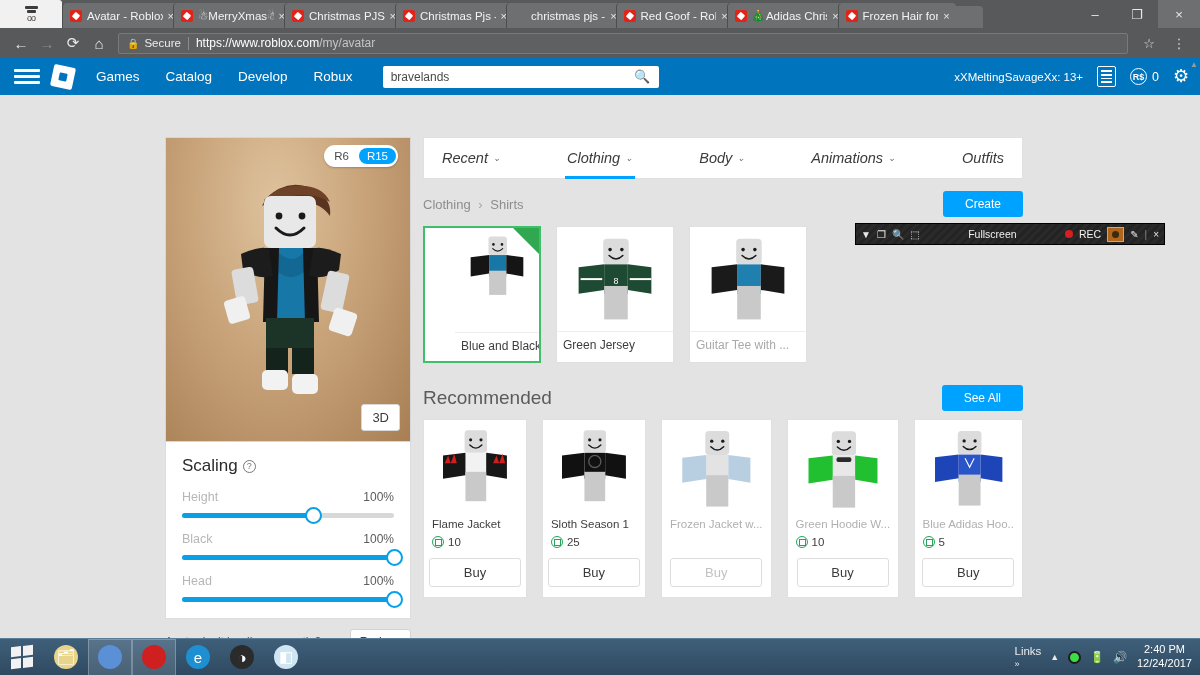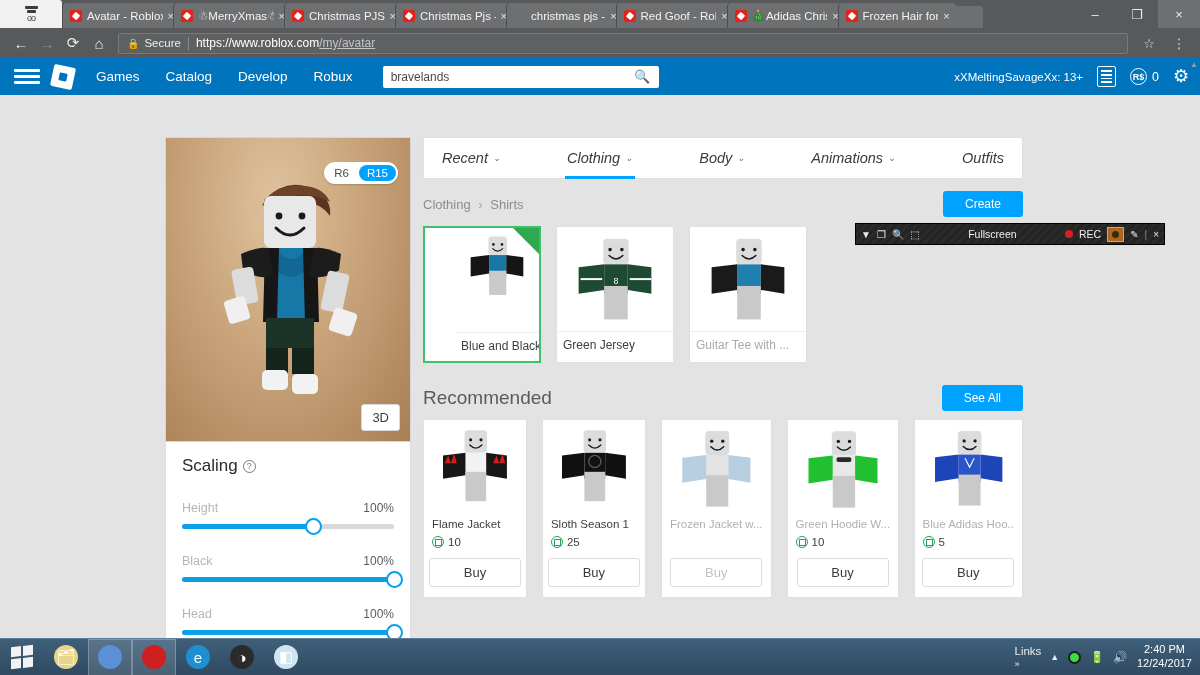--- a/index.html
+++ b/index.html
@@ -70,21 +70,21 @@
   .nav-ico.dim{color:#8b8c8e;}
   .omnibox{
     flex:1 1 auto; height:21px; background:#5f6062; border:1px solid #78797b;
     border-radius:2px; margin-left:6px; margin-right:8px;
     display:flex;align-items:center; padding:0 8px; max-width:1080px;
   }
   .lock{color:#e4e5e5;font-size:10px;margin-right:5px;}
   .secure{color:#eceded;font-size:11.5px;margin-right:7px;}
   .divider-v{width:1px;height:13px;background:#8b8c8e;margin-right:7px;}
   .url{font-size:12px;color:#fff;white-space:nowrap;}
-  .url .path{color:#c4c5c6;text-decoration:underline;}
+  .url .path{color:#c4c5c6;}
   .star{color:#dcdddd;font-size:13px;}
   .menu-dots{color:#dcdddd;font-size:13px;margin-left:4px;}
 
   
   .page{position:absolute;left:0;top:58px;width:1200px;height:580px;background:#e3e3e3;overflow:hidden;}
   .rblx-nav{
     height:37px;background:#0074bd;display:flex;align-items:center;padding:0 10px;position:relative;
   }
   .hamb{width:26px;display:flex;flex-direction:column;gap:3px;margin-right:12px;margin-left:4px;}
   .hamb i{display:block;height:3px;background:#fff;border-radius:1px;}
@@ -121,38 +121,38 @@
   .content{position:relative;width:1200px;height:543px;background:#e3e3e3;}
 
   
   .left-col{position:absolute;left:165px;top:42px;width:246px;}
   .avatar-box{
     position:relative;width:246px;height:305px;
     background:radial-gradient(ellipse at 45% 22%, #dec39d 0%, #c9a47b 45%, #a87f55 100%);
     border:1px solid #d6d6d6;
   }
   .rtoggle{
-    position:absolute;right:12px;top:24px;height:22px;background:#fff;border-radius:11px;
+    position:absolute;right:12px;top:7px;height:22px;background:#fff;border-radius:11px;
     display:flex;align-items:center;padding:2px;gap:2px;box-shadow:0 1px 2px rgba(0,0,0,.2);
   }
   .rtoggle span{font-size:11.5px;padding:2px 8px;border-radius:10px;color:#4a4a4a;}
   .rtoggle span.on{background:#00a2ff;color:#fff;}
   .btn3d{
     position:absolute;right:10px;bottom:10px;background:#fff;border:1px solid #d8d8d8;border-radius:3px;
     font-size:13px;color:#3b3b3b;padding:5px 10px;
   }
   .avatar-fig{position:absolute;left:0;top:0;width:246px;height:305px;}
 
   .scale-card{width:246px;background:#fff;border:1px solid #ddd;border-top:0;padding:14px 16px 16px 16px;}
   .scale-title{font-size:17px;color:#2b2b2b;display:flex;align-items:center;gap:5px;}
   .qmark{
     width:13px;height:13px;border:1.3px solid #777;border-radius:50%;font-size:9px;color:#777;
     display:inline-flex;align-items:center;justify-content:center;line-height:1;
   }
-  .slider-row{margin-top:25px;}
+  .slider-row{margin-top:14px;}
   .slider-head{display:flex;justify-content:space-between;align-items:baseline;}
   .slider-label{font-size:12.5px;color:#b6b6b6;}
   .slider-val{font-size:12px;color:#5b5b5b;}
   .track{position:relative;height:5px;background:#d8d8d8;border-radius:3px;margin-top:9px;}
   .fill{position:absolute;left:0;top:0;height:5px;background:#0aa0e8;border-radius:3px;}
   .knob{
     position:absolute;top:-6px;width:17px;height:17px;border-radius:50%;background:#fff;
     border:2.5px solid #0aa0e8;transform:translateX(-8px);
   }
   .redraw-row{

